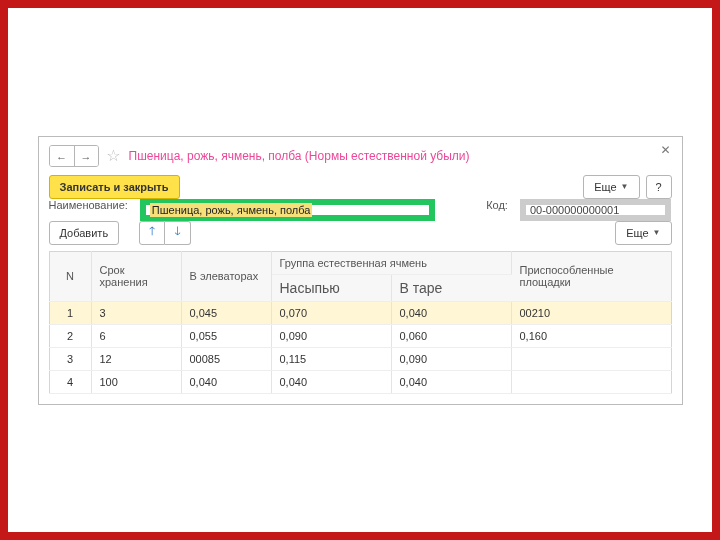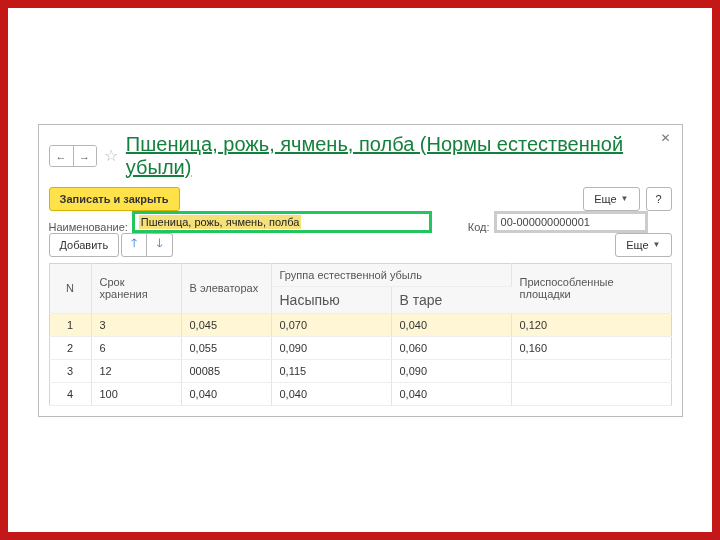--- a/index.html
+++ b/index.html
@@ -48,24 +48,23 @@
     font-size: 11px;
     cursor: pointer;
   }
   .nav-btn + .nav-btn { border-left: 1px solid #b5b5b5; }
   .star {
     width: 18px; height: 18px;
     display: flex; align-items: center; justify-content: center;
     color: #bbb; font-size: 16px; cursor: pointer;
   }
   .win-title {
-    font-size: 20px;
-    color: #15803d;
+    font-size: 12px;
+    color: #ec4899;
     font-weight: 400;
-    text-decoration: underline;
   }
   .close-x {
     position: absolute;
     right: 8px; top: 6px;
     width: 16px; height: 16px;
     color: #777;
     font-size: 12px;
     cursor: pointer;
     text-align: center;
   }
@@ -89,47 +88,47 @@
   .btn-primary {
     background: #ffe24a;
     border-color: #d4b400;
     font-weight: bold;
   }
   .btn-help { width: 26px; justify-content: center; padding: 0; }
   .spacer { flex: 1; }
   .caret { margin-left: 4px; font-size: 8px; color: #555; }
   .field-row {
     display: flex;
-    align-items: flex-end;
-    gap: 4px;
+    align-items: flex-start;
+    gap: 12px;
   }
   .field-label { color: #555; }
   .text-input {
     height: 22px;
-    border: 3px solid #22c55e;
+    border: 6px solid #22c55e;
     background: #fff;
     padding: 0 4px;
     display: flex;
     align-items: center;
   }
   .name-input { width: 300px; }
   .name-input .sel {
     background: #f6e07a;
     color: #222;
     padding: 1px 2px;
   }
   .code-input {
     width: 154px;
     border-color: #ccc;
     color: #444;
   }
   .row2 {
     display: flex;
     align-items: flex-end;
-    gap: 2px;
+    gap: 20px;
     margin-bottom: 6px;
   }
   .icon-btn {
     width: 26px; height: 24px;
     border: 1px solid #b5b5b5;
     border-radius: 3px;
     background: #fff;
     display: flex; align-items: center; justify-content: center;
     color: #2a77c9;
     cursor: pointer;
@@ -215,36 +214,36 @@
         <span class="caret">▼</span>
       </div>
     </div>
 
     <table class="grid">
       <thead>
         <tr>
           <th class="col-n" rowspan="2">N</th>
           <th rowspan="2" style="width:90px">Срок хранения</th>
           <th rowspan="2" style="width:90px">В элеваторах</th>
-          <th colspan="2">Группа естественной убыль</th>
+          <th colspan="2">Группа естественная ячмень</th>
           <th rowspan="2" style="width:160px">Приспособленные площадки</th>
         </tr>
         <tr>
           <th class="sub" style="width:80px">Насыпью</th>
           <th class="sub" style="width:60px">В таре</th>
         </tr>
       </thead>
       <tbody>
         <tr>
           <td class="col-n">1</td>
           <td>3</td>
           <td>0,045</td>
           <td>0,070</td>
           <td>0,040</td>
-          <td>0,120</td>
+          <td>00210</td>
         </tr>
         <tr>
           <td class="col-n">2</td>
           <td>6</td>
           <td>0,055</td>
           <td>0,090</td>
           <td>0,060</td>
           <td>0,160</td>
         </tr>
         <tr>

